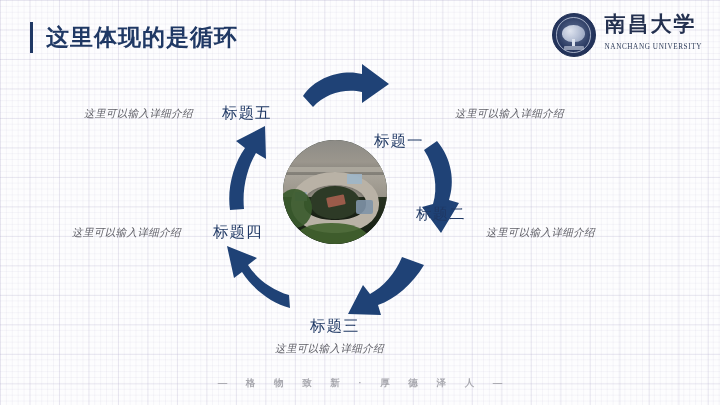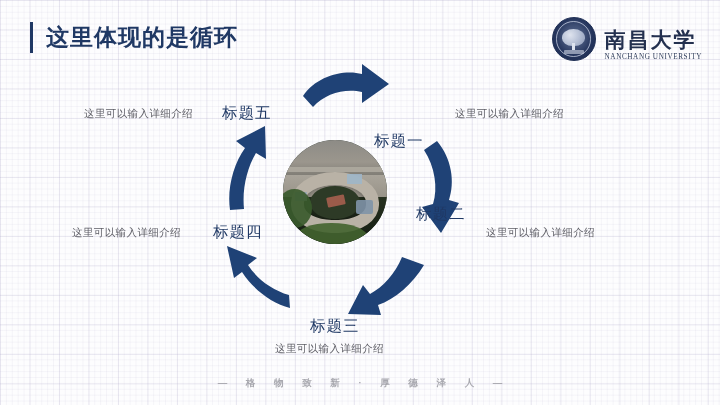--- a/index.html
+++ b/index.html
@@ -53,21 +53,21 @@
     line-height: 1;
     white-space: nowrap;
   }
 
   
   #logo-block {
     position: absolute;
     right: 18px;
     top: 13px;
     display: flex;
-    align-items: flex-end;
+    align-items: flex-start;
     height: 48px;
   }
   #logo-seal {
     position: relative;
     width: 44px;
     height: 44px;
     border-radius: 50%;
     background: radial-gradient(circle at 50% 45%, #5b6b91 0%, #3d4d73 38%, #24345c 60%, #1d2b4e 100%);
     border: 1.6px solid #1f2f55;
     box-sizing: border-box;
@@ -123,21 +123,21 @@
     color: #23304f;
     letter-spacing: 2px;
     line-height: 1.05;
     white-space: nowrap;
   }
   #logo-en {
     font-family: "Liberation Serif", "DejaVu Serif", serif;
     font-size: 7.2px;
     color: #2c3a58;
     letter-spacing: 0.6px;
-    margin-top: 2px;
+    margin-top: 8px;
     white-space: nowrap;
   }
 
   
   #diagram {
     position: absolute;
     left: 0;
     top: 55px;
     width: 720px;
     height: 300px;
@@ -240,20 +240,21 @@
     line-height: 1;
     text-align: center;
   }
   .node-desc {
     position: absolute;
     font-size: 10.5px;
     color: #5e5e66;
     letter-spacing: 0.4px;
     white-space: nowrap;
     line-height: 1;
+    font-style: italic;
   }
 
   
   #footer {
     position: absolute;
     left: 0;
     bottom: 15px;
     width: 720px;
     text-align: center;
     font-size: 9.5px;

